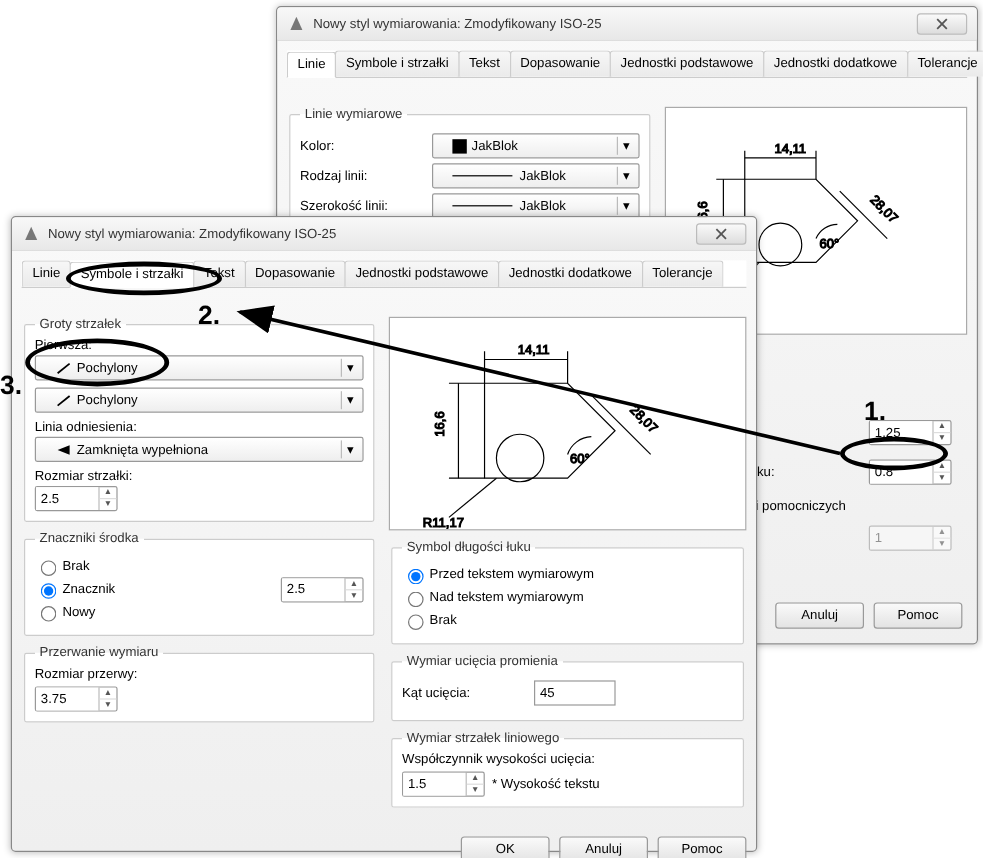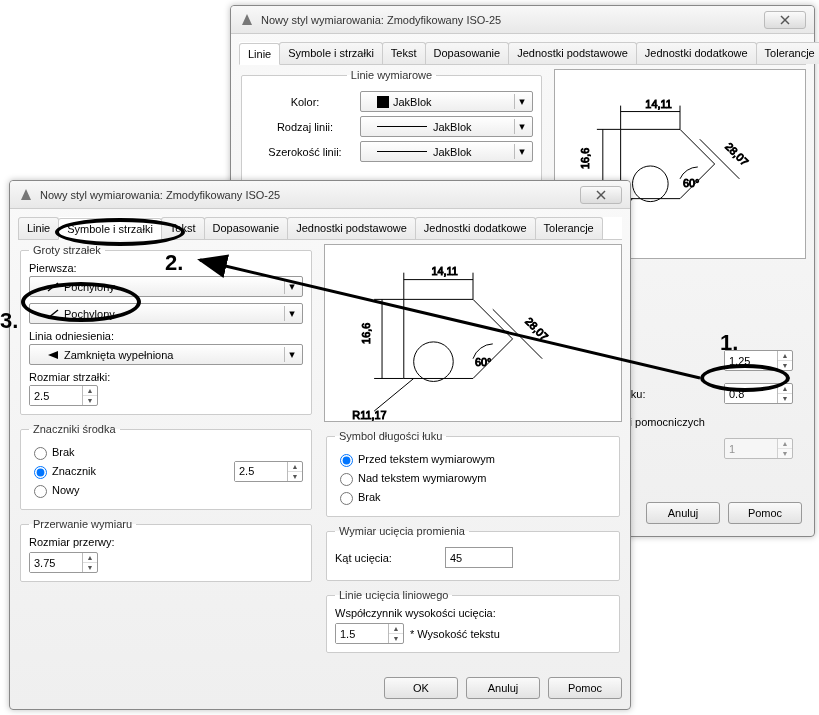--- a/index.html
+++ b/index.html
@@ -5,21 +5,21 @@
   * { box-sizing: border-box; font-family: Tahoma, Arial, sans-serif; font-size: 11px; }
   body { margin: 0; background: #fff; width: 819px; height: 715px; position: relative; overflow: hidden; }
 
   .window { position: absolute; border: 1px solid #888; background: linear-gradient(#f9f9f9,#efefef); box-shadow: 0 0 6px rgba(0,0,0,0.25); border-radius: 4px; }
   .titlebar { height: 28px; background: linear-gradient(#f8f8f8,#e8e8e8); border-bottom: 1px solid #ccc; display: flex; align-items: center; padding: 0 8px; border-radius: 4px 4px 0 0; }
   .titlebar .app-icon { width: 16px; height: 16px; margin-right: 6px; display: inline-flex; align-items:center; justify-content:center; }
   .titlebar .title { flex: 1; color: #333; }
   .winbtn { width: 42px; height: 18px; border: 1px solid #bbb; border-radius: 3px; background: linear-gradient(#fafafa,#ddd); display: inline-flex; align-items:center; justify-content:center; margin-left:4px; }
 
   .content { padding: 8px; position: relative; }
-  .tabs { display: flex; border-bottom: 1px solid #ccc; background: #fff; margin-bottom: 4px; }
+  .tabs { display: flex; border-bottom: 1px solid #ccc; background: #fff; margin-bottom: 24px; }
   .tab { padding: 4px 8px; border: 1px solid #ccc; border-bottom: none; background: linear-gradient(#f7f7f7,#eaeaea); margin-right: -1px; border-radius: 3px 3px 0 0; white-space: nowrap; }
   .tab.active { background: #fff; border-bottom: 1px solid #fff; position: relative; top: 1px; }
 
   fieldset { border: 1px solid #ccc; border-radius: 2px; padding: 6px 8px 8px 8px; margin-bottom: 8px; background: #fff; }
   legend { padding: 0 4px; font-size: 11px; color: #333; }
 
   .row { display: flex; align-items: center; margin: 4px 0; }
   .row label { width: 110px; }
   .row.wide label { flex: 1; }
   .combo { flex: 1; height: 21px; border: 1px solid #999; background: linear-gradient(#fff,#eee); border-radius: 2px; display: flex; align-items: center; padding: 0 16px; position: relative; }
@@ -68,21 +68,21 @@
     <div class="tabs">
       <div class="tab active">Linie</div>
       <div class="tab">Symbole i strzałki</div>
       <div class="tab">Tekst</div>
       <div class="tab">Dopasowanie</div>
       <div class="tab">Jednostki podstawowe</div>
       <div class="tab">Jednostki dodatkowe</div>
       <div class="tab">Tolerancje</div>
     </div>
 
-    <div style="display:flex; gap:10px;text-align:center;">
+    <div style="display:flex; gap:10px;">
       <div style="flex:0 0 305px;">
         <fieldset style="height:145px;">
           <legend>Linie wymiarowe</legend>
           <div class="row">
             <label>Kolor:</label>
             <div class="combo">
               <span class="colswatch"></span>
               <span>JakBlok</span>
               <span class="caret">▾</span>
             </div>
@@ -323,21 +323,21 @@
 
         <fieldset>
           <legend>Wymiar ucięcia promienia</legend>
           <div class="row">
             <label>Kąt ucięcia:</label>
             <input style="border: 1px solid rgb(153, 153, 153); height: 21px; width: 68px; padding: 0px 4px;" value="45">
           </div>
         </fieldset>
 
         <fieldset>
-          <legend>Linie ucięcia liniowego</legend>
+          <legend>Wymiar strzałek liniowego</legend>
           <div>Współczynnik wysokości ucięcia:</div>
           <div style="display:flex; align-items:center; gap:6px; margin-top:4px;">
             <span class="spinner">
               <input value="1.5" style="">
               <span class="arrows">
                   <div>▲</div>
                   <div>▼</div>
                 </span>
             </span>
             <span>* Wysokość tekstu</span>

